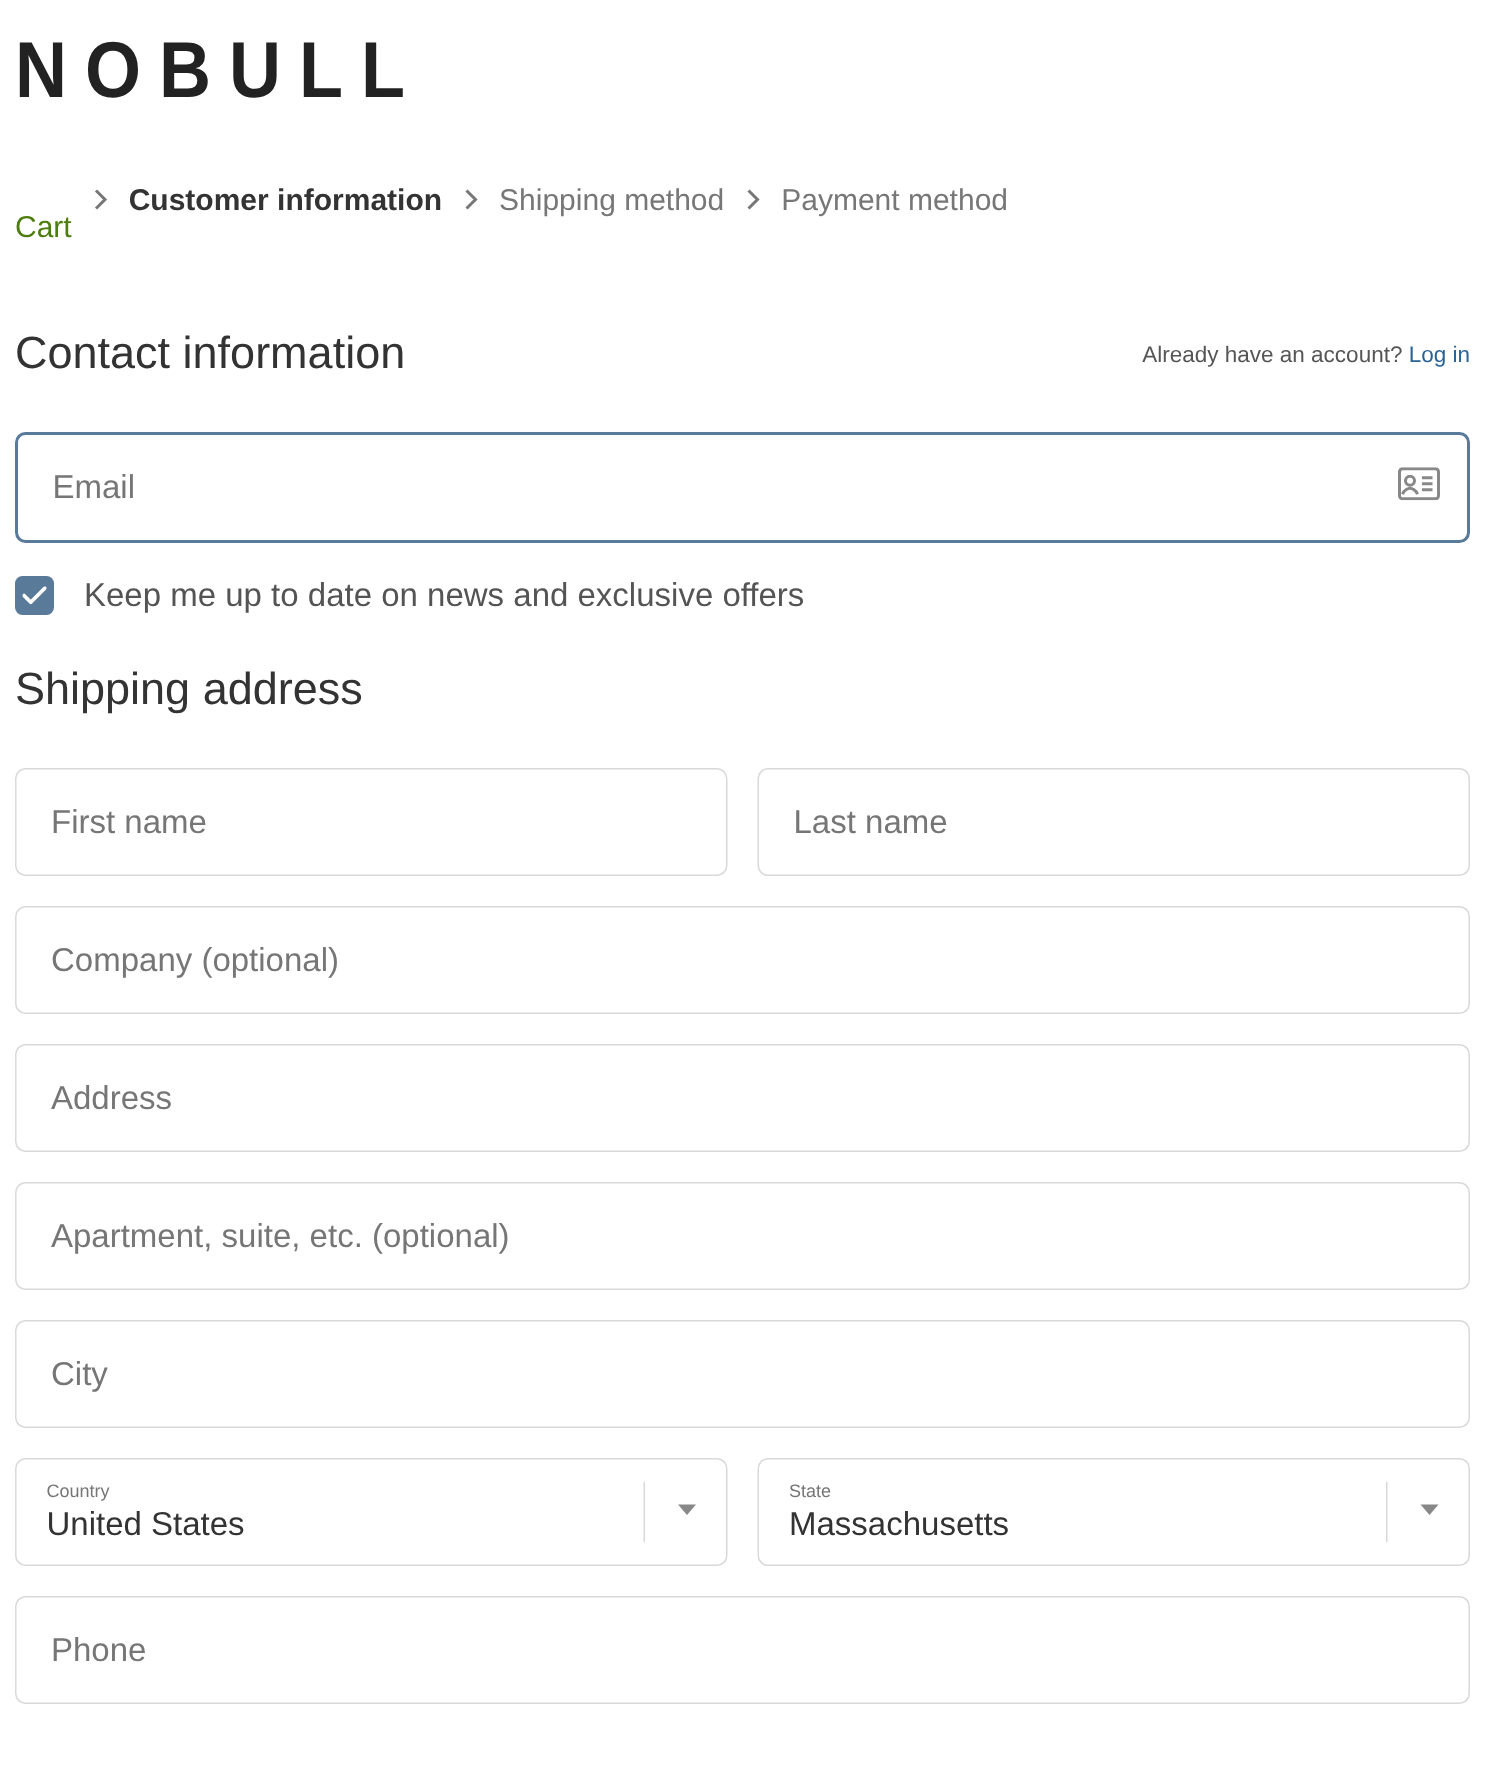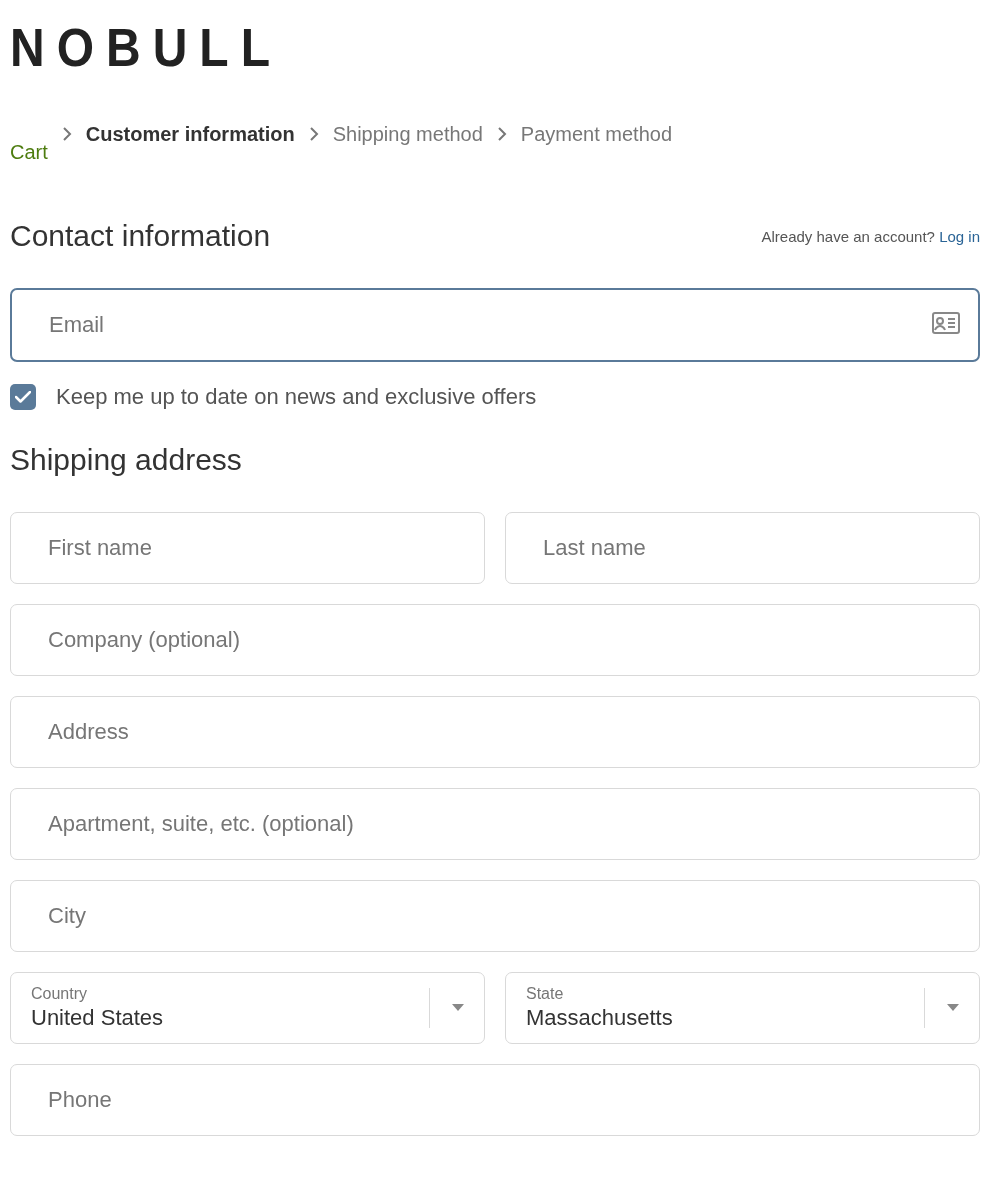--- a/index.html
+++ b/index.html
@@ -48,21 +48,21 @@
     color: #555;
   }
   .account-prompt .link {
     color: #2a6496;
     cursor: pointer;
   }
   .field {
     width: 100%;
     border: 1.5px solid #d9d9d9;
     border-radius: 7px;
-    padding: 22px 37px;
+    padding: 22px 23px;
     font-size: 22px;
     color: #333;
     background: #fff;
     outline: none;
     display: block;
   }
   .field::placeholder { color: #767676; }
   .field.focused {
     border: 2px solid #5a7a99;
   }
@@ -122,21 +122,21 @@
     border-radius: 7px;
     padding: 10px 60px 10px 20px;
     background: #fff;
     cursor: pointer;
     min-height: 72px;
     display: flex;
     flex-direction: column;
     justify-content: center;
   }
   .select-field .floating-label {
-    font-size: 16px;
+    font-size: 12px;
     color: #767676;
     margin-bottom: 2px;
   }
   .select-field .value {
     font-size: 22px;
     color: #333;
   }
   .select-wrap .divider {
     position: absolute;
     right: 55px;

